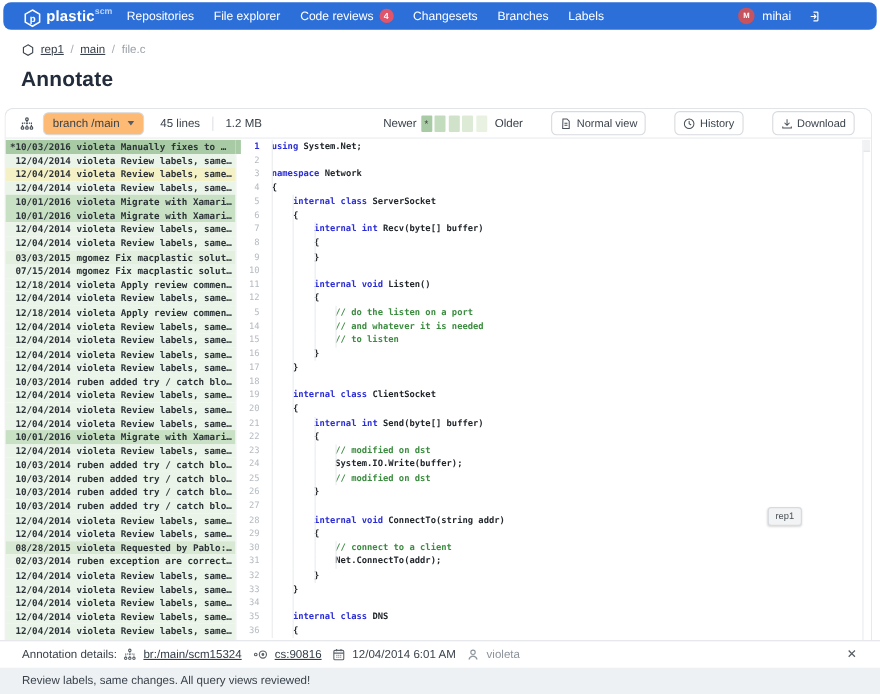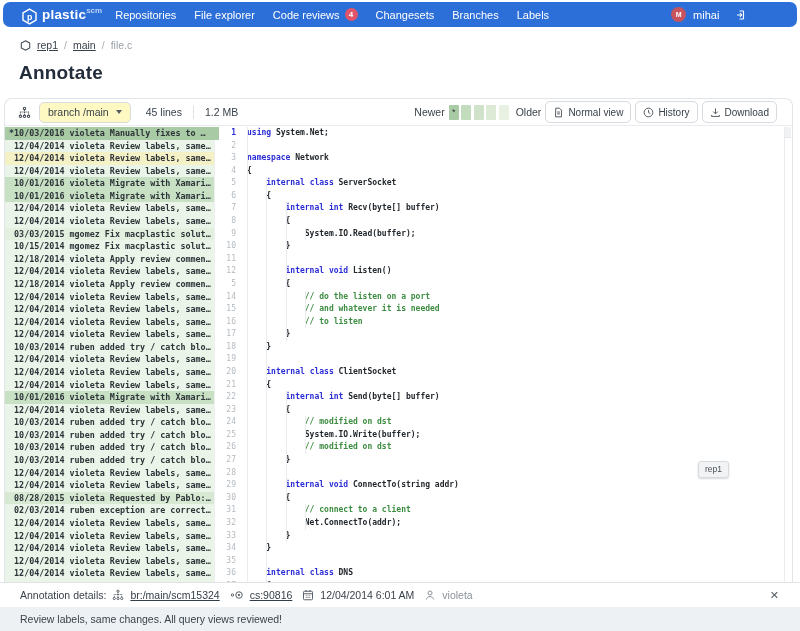--- a/index.html
+++ b/index.html
@@ -24,28 +24,28 @@
   .crumb-link { text-decoration:underline; color:#39424c; }
   .crumb-sep { color:#a7adb4; }
   .crumb-file { color:#9aa1a9; }
 
   .page-title { position:absolute; left:19px; top:62px; font-size:19px; font-weight:bold; color:#222c3a; letter-spacing:.2px; }
 
   
   .panel { position:absolute; left:4px; top:98px; width:789px; height:484px; border:1px solid #e2e5e8; border-bottom:none; border-radius:8px 8px 0 0; background:#fff; }
   .toolbar { height:27px; border-bottom:1px solid #e9ebee; display:flex; align-items:center; padding:0 15px 0 10px; }
   .tb-icon { color:#474f57; display:flex; margin-left:3px; }
-  .dropdown { border:1px solid #d7dade; border-radius:5px; height:21px; padding:0 8px; display:flex; align-items:center; gap:7px; font-size:10.5px; color:#3a424b; margin-left:8px; background:#fef9c3; }
+  .dropdown { border:1px solid #d7dade; border-radius:5px; height:21px; padding:0 8px; display:flex; align-items:center; gap:7px; font-size:10.5px; color:#3a424b; margin-left:8px; background:#fdba74; }
   .caret { width:0; height:0; border-left:3.5px solid transparent; border-right:3.5px solid transparent; border-top:4px solid #555c64; }
   .tb-meta { font-size:10.5px; color:#3a424b; margin-left:15px; }
   .tb-sep { width:1px; height:13px; background:#dde0e4; margin:0 11px; }
   .legend { margin-left:auto; display:flex; align-items:center; font-size:10.5px; color:#3a424b; }
   .legend-squares { display:flex; gap:2.5px; margin:0 7px 0 4px; }
   .lsq { width:10px; height:15px; border-radius:1px; font-size:9px; color:#2f3a30; display:flex; align-items:center; justify-content:center; }
-  .btn { display:flex; align-items:center; gap:4px; border:1px solid #d7dade; border-radius:5px; height:22px; padding:0 7px; font-size:10px; color:#3a424b; margin-left:4px; background:#fff; white-space:nowrap; }
+  .btn { display:flex; align-items:center; gap:4px; border:1px solid #d7dade; border-radius:5px; height:22px; padding:0 7px; font-size:10px; color:#3a424b; margin-left:26px; background:#fff; white-space:nowrap; }
   .btn svg { flex:none; }
 
   
   .content { position:absolute; left:0; top:28px; right:0; bottom:0; overflow:hidden; }
   .gutter { position:absolute; left:0; top:0; width:209px; }
   .grow { height:12.583px; line-height:12.6px; font-family:"DejaVu Sans Mono",monospace; font-size:8.4px; font-weight:bold; white-space:pre; overflow:hidden; color:#2d3338; padding-left:4px; }
   .gutter-sep { position:absolute; left:209px; top:0; bottom:0; width:1px; background:#edeff1; }
   .marker { position:absolute; left:209px; top:0; width:5px; height:13px; }
   .nums { position:absolute; left:210px; top:0; width:21px; text-align:right; }
   .num { height:12.583px; line-height:12.6px; font-family:"DejaVu Sans Mono",monospace; font-size:8px; color:#b5bbc1; }
@@ -174,21 +174,21 @@
     <div class="gutter" id="gutter">
         <div class="grow" style="background: rgb(168, 203, 165);">*10/03/2016 violeta Manually fixes to …</div>
         <div class="grow" style="background: rgb(235, 244, 232);"> 12/04/2014 violeta Review labels, same…</div>
         <div class="grow" style="background: rgb(245, 241, 198);"> 12/04/2014 violeta Review labels, same…</div>
         <div class="grow" style="background: rgb(235, 244, 232);"> 12/04/2014 violeta Review labels, same…</div>
         <div class="grow" style="background: rgb(200, 224, 196);"> 10/01/2016 violeta Migrate with Xamari…</div>
         <div class="grow" style="background: rgb(200, 224, 196);"> 10/01/2016 violeta Migrate with Xamari…</div>
         <div class="grow" style="background: rgb(235, 244, 232);"> 12/04/2014 violeta Review labels, same…</div>
         <div class="grow" style="background: rgb(235, 244, 232);"> 12/04/2014 violeta Review labels, same…</div>
         <div class="grow" style="background: rgb(228, 240, 223);"> 03/03/2015 mgomez Fix macplastic solut…</div>
-        <div class="grow" style="background: rgb(235, 244, 232);"> 10/15/2014 mgomez Fix macplastic solut…</div>
+        <div class="grow" style="background: rgb(235, 244, 232);"> 07/15/2014 mgomez Fix macplastic solut…</div>
         <div class="grow" style="background: rgb(235, 244, 232);"> 12/18/2014 violeta Apply review commen…</div>
         <div class="grow" style="background: rgb(235, 244, 232);"> 12/04/2014 violeta Review labels, same…</div>
         <div class="grow" style="background: rgb(235, 244, 232);"> 12/18/2014 violeta Apply review commen…</div>
         <div class="grow" style="background: rgb(235, 244, 232);"> 12/04/2014 violeta Review labels, same…</div>
         <div class="grow" style="background: rgb(235, 244, 232);"> 12/04/2014 violeta Review labels, same…</div>
         <div class="grow" style="background: rgb(235, 244, 232);"> 12/04/2014 violeta Review labels, same…</div>
         <div class="grow" style="background: rgb(235, 244, 232);"> 12/04/2014 violeta Review labels, same…</div>
         <div class="grow" style="background: rgb(235, 244, 232);"> 10/03/2014 ruben added try / catch blo…</div>
         <div class="grow" style="background: rgb(235, 244, 232);"> 12/04/2014 violeta Review labels, same…</div>
         <div class="grow" style="background: rgb(235, 244, 232);"> 12/04/2014 violeta Review labels, same…</div>
@@ -253,21 +253,20 @@
       </div>
     <div class="code" id="code">
         <div class="cline"><span class="guide" style="left: 5px;"></span><span class="k">using</span><span> System.Net;</span></div>
         <div class="cline"><span class="guide" style="left: 5px;"></span></div>
         <div class="cline"><span class="guide" style="left: 5px;"></span><span class="k">namespace</span><span> Network</span></div>
         <div class="cline"><span class="guide" style="left: 5px;"></span><span>{</span></div>
         <div class="cline"><span class="guide" style="left: 5px;"></span><span class="guide" style="left: 24.2656px;"></span><span>    </span><span class="k">internal</span><span> </span><span class="k">class</span><span> ServerSocket</span></div>
         <div class="cline"><span class="guide" style="left: 5px;"></span><span class="guide" style="left: 24.2656px;"></span><span>    {</span></div>
         <div class="cline"><span class="guide" style="left: 5px;"></span><span class="guide" style="left: 24.2656px;"></span><span class="guide" style="left: 43.5312px;"></span><span>        </span><span class="k">internal</span><span> </span><span class="k">int</span><span> Recv(byte[] buffer)</span></div>
         <div class="cline"><span class="guide" style="left: 5px;"></span><span class="guide" style="left: 24.2656px;"></span><span class="guide" style="left: 43.5312px;"></span><span>        {</span></div>
-        <div class="cline"><span class="guide" style="left: 5px;"></span><span class="guide" style="left: 24.2656px;"></span><span class="guide" style="left: 43.5312px;"></span><span class="guide" style="left: 62.7968px;"></span><span>            System.IO.Read(buffer);</span></div>
         <div class="cline"><span class="guide" style="left: 5px;"></span><span class="guide" style="left: 24.2656px;"></span><span class="guide" style="left: 43.5312px;"></span><span>        }</span></div>
         <div class="cline"><span class="guide" style="left: 5px;"></span><span class="guide" style="left: 24.2656px;"></span><span class="guide" style="left: 43.5312px;"></span></div>
         <div class="cline"><span class="guide" style="left: 5px;"></span><span class="guide" style="left: 24.2656px;"></span><span class="guide" style="left: 43.5312px;"></span><span>        </span><span class="k">internal</span><span> </span><span class="k">void</span><span> Listen()</span></div>
         <div class="cline"><span class="guide" style="left: 5px;"></span><span class="guide" style="left: 24.2656px;"></span><span class="guide" style="left: 43.5312px;"></span><span>        {</span></div>
         <div class="cline"><span class="guide" style="left: 5px;"></span><span class="guide" style="left: 24.2656px;"></span><span class="guide" style="left: 43.5312px;"></span><span class="guide" style="left: 62.7968px;"></span><span>            </span><span class="c">// do the listen on a port</span></div>
         <div class="cline"><span class="guide" style="left: 5px;"></span><span class="guide" style="left: 24.2656px;"></span><span class="guide" style="left: 43.5312px;"></span><span class="guide" style="left: 62.7968px;"></span><span>            </span><span class="c">// and whatever it is needed</span></div>
         <div class="cline"><span class="guide" style="left: 5px;"></span><span class="guide" style="left: 24.2656px;"></span><span class="guide" style="left: 43.5312px;"></span><span class="guide" style="left: 62.7968px;"></span><span>            </span><span class="c">// to listen</span></div>
         <div class="cline"><span class="guide" style="left: 5px;"></span><span class="guide" style="left: 24.2656px;"></span><span class="guide" style="left: 43.5312px;"></span><span>        }</span></div>
         <div class="cline"><span class="guide" style="left: 5px;"></span><span class="guide" style="left: 24.2656px;"></span><span>    }</span></div>
         <div class="cline"><span class="guide" style="left: 5px;"></span><span class="guide" style="left: 24.2656px;"></span></div>

